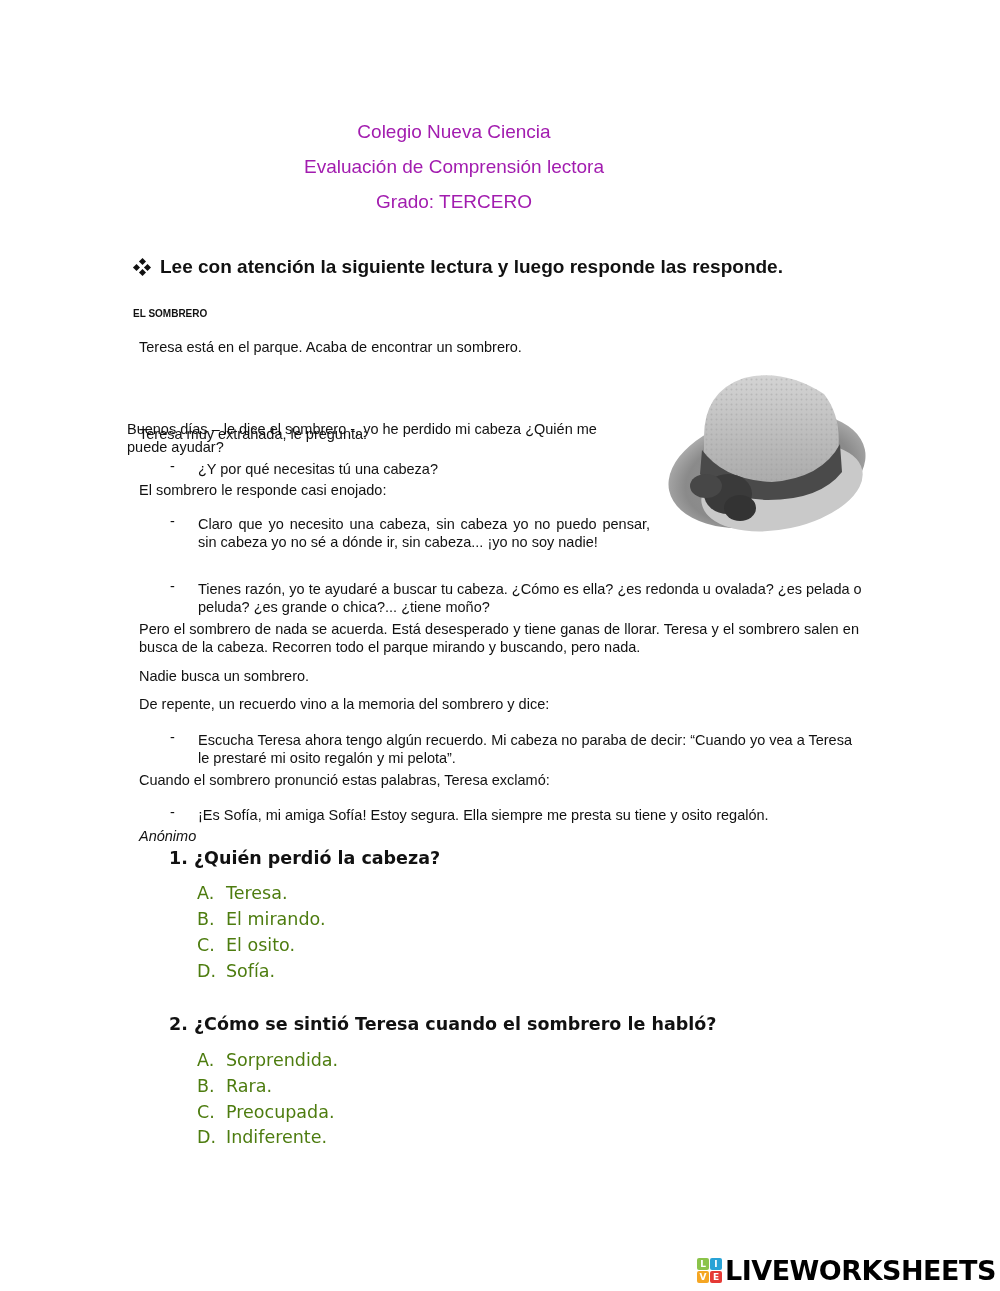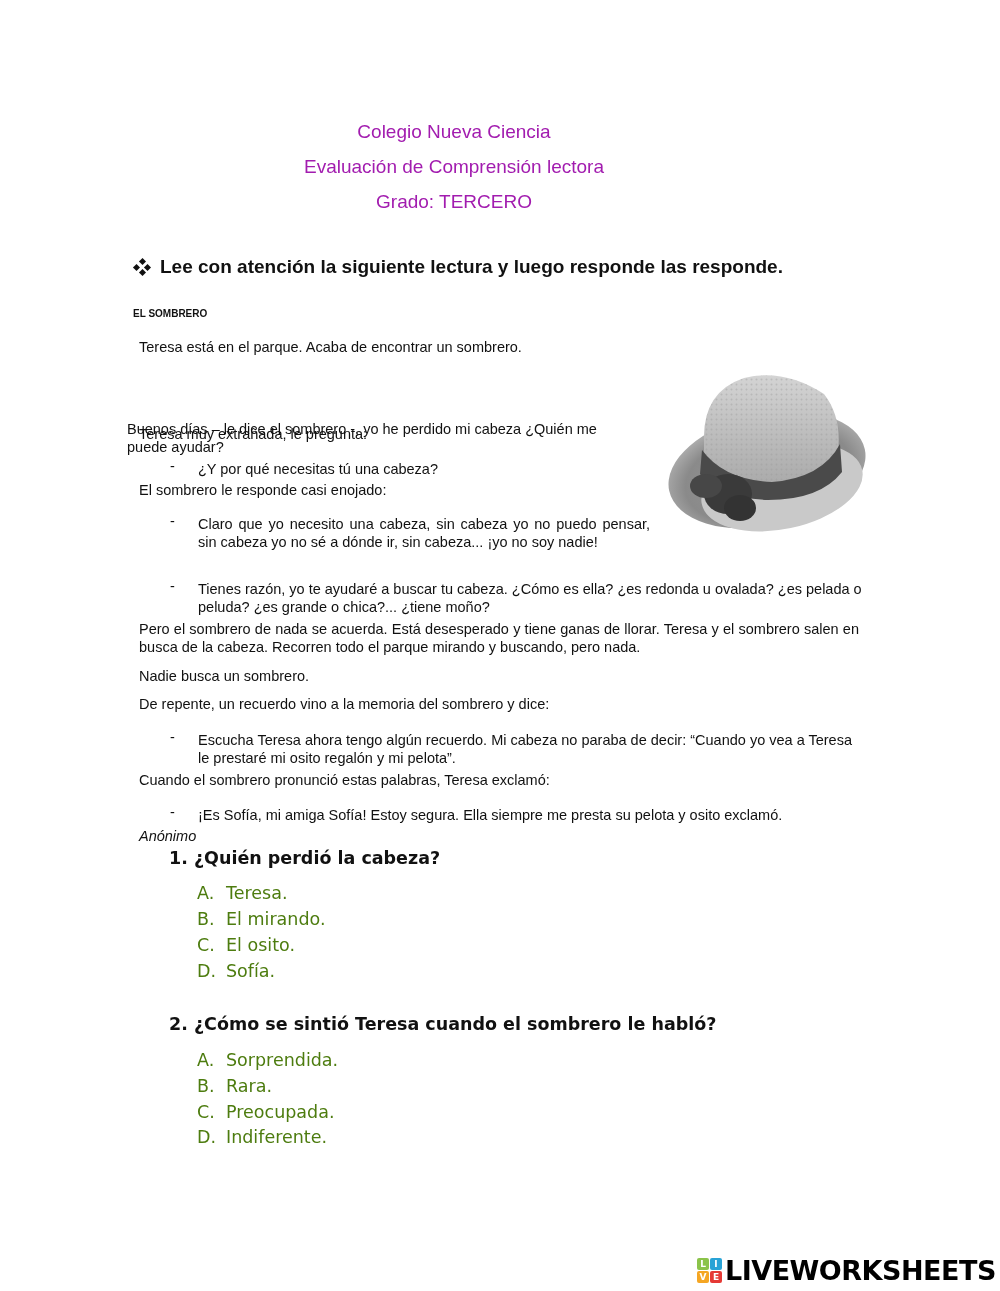--- a/index.html
+++ b/index.html
@@ -73,21 +73,21 @@
 
 <div class="p just" style="left:139px; top:620px; width:720px;">Pero el sombrero de nada se acuerda. Está desesperado y tiene ganas de llorar. Teresa y el sombrero salen en busca de la cabeza. Recorren todo el parque mirando y buscando, pero nada.</div>
 <div class="p" style="left:139px; top:667px; width:720px;">Nadie busca un sombrero.</div>
 <div class="p" style="left:139px; top:695px; width:720px;">De repente, un recuerdo vino a la memoria del sombrero y dice:</div>
 
 <div class="dash" style="left:170px; top:729px;">-</div>
 <div class="p" style="left:198px; top:731px; width:665px;">Escucha Teresa ahora tengo algún recuerdo. Mi cabeza no paraba de decir: “Cuando yo vea a Teresa le prestaré mi osito regalón y mi pelota”.</div>
 <div class="p" style="left:139px; top:771px; width:720px;">Cuando el sombrero pronunció estas palabras, Teresa exclamó:</div>
 
 <div class="dash" style="left:170px; top:804px;">-</div>
-<div class="p" style="left:198px; top:806px; width:665px;">¡Es Sofía, mi amiga Sofía! Estoy segura. Ella siempre me presta su pelota y osito exclamó.</div>
+<div class="p" style="left:198px; top:806px; width:665px;">¡Es Sofía, mi amiga Sofía! Estoy segura. Ella siempre me presta su tiene y osito regalón.</div>
 <div class="p italic" style="left:139px; top:827px;">Anónimo</div>
 
 <svg class="hat" viewBox="0 0 206 168">
   <defs>
     <radialGradient id="brim" cx="50%" cy="55%" r="60%">
       <stop offset="0%" stop-color="#9a9a9a"></stop>
       <stop offset="70%" stop-color="#8a8a8a"></stop>
       <stop offset="100%" stop-color="#bdbdbd"></stop>
     </radialGradient>
     <linearGradient id="crown" x1="0" y1="0" x2="0" y2="1">

